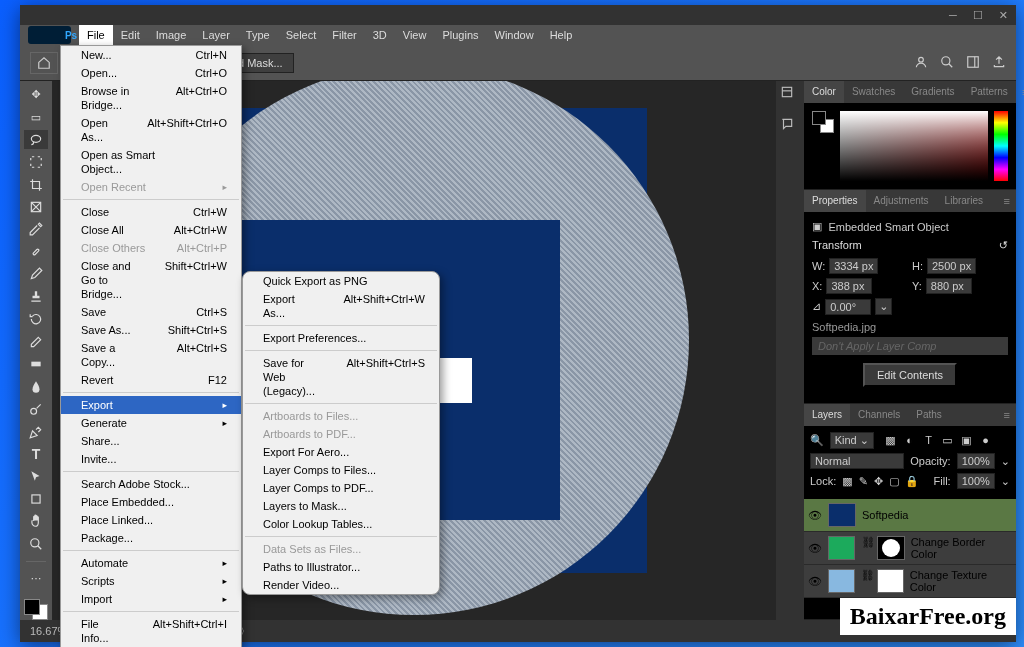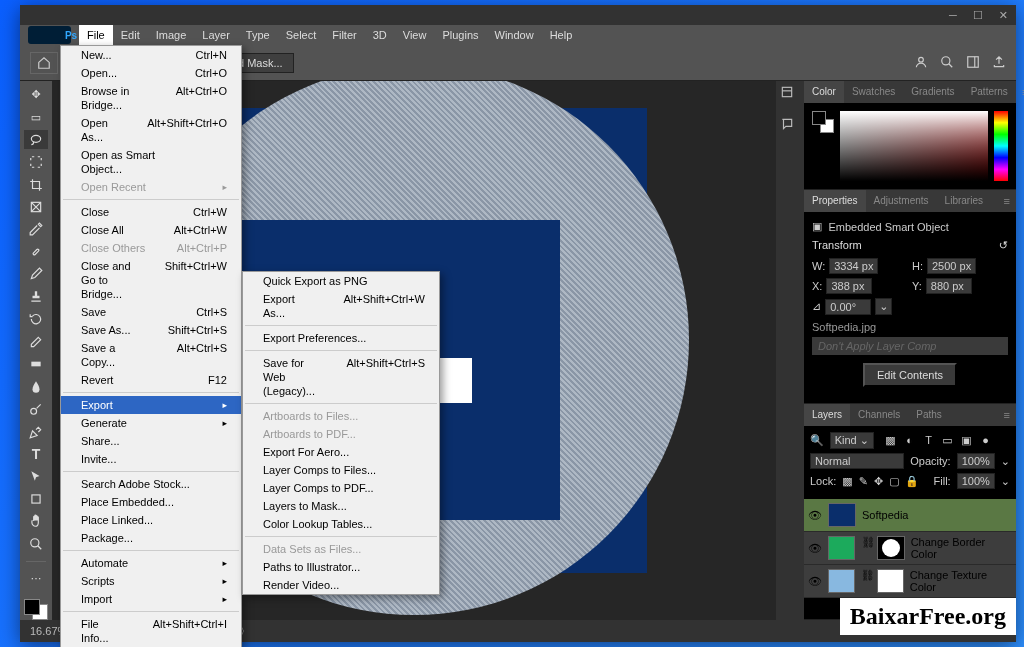--- a/index.html
+++ b/index.html
@@ -70,21 +70,21 @@
 .layer-item .thumb.white-thumb { background: #fff; }
 .layer-item .thumb.link { width: 10px; border: none; background: none; text-align: center; }
 .statusbar { height: 22px; background: #323232; display: flex; align-items: center; padding: 0 10px; color: #bbb; gap: 18px; font-size: 10px; }
 .dropdown { position: absolute; background: #f0f0f0; border: 1px solid #999; box-shadow: 3px 3px 8px rgba(0,0,0,0.4); color: #000; z-index: 100; }
 .dropdown .item { display: flex; justify-content: space-between; padding: 2px 14px 2px 20px; line-height: 14px; gap: 30px; }
 .dropdown .item.disabled { color: #999; }
 .dropdown .item.highlighted { background: #2d66c3; color: #fff; }
 .dropdown .sep { height: 1px; background: #ccc; margin: 3px 2px; }
 .dropdown .item .arrow { font-size: 9px; }
 .dd-main { top: 40px; left: 40px; width: 182px; }
-.dd-sub { top: 266px; left: 222px; width: 198px; }
+.dd-sub { top: 266px; left: 222px; width: 198px; border-radius: 8px; }
 .watermark { position: absolute; right: 8px; bottom: 12px; background: #fff; color: #000; font-size: 24px; font-weight: bold; padding: 5px 10px; font-family: Georgia, serif; }
 svg { width: 14px; height: 14px; }
 </style>
 </head>
 <body>
 
 <div class="window">
 
   <div class="titlebar">
     <span>─</span>

